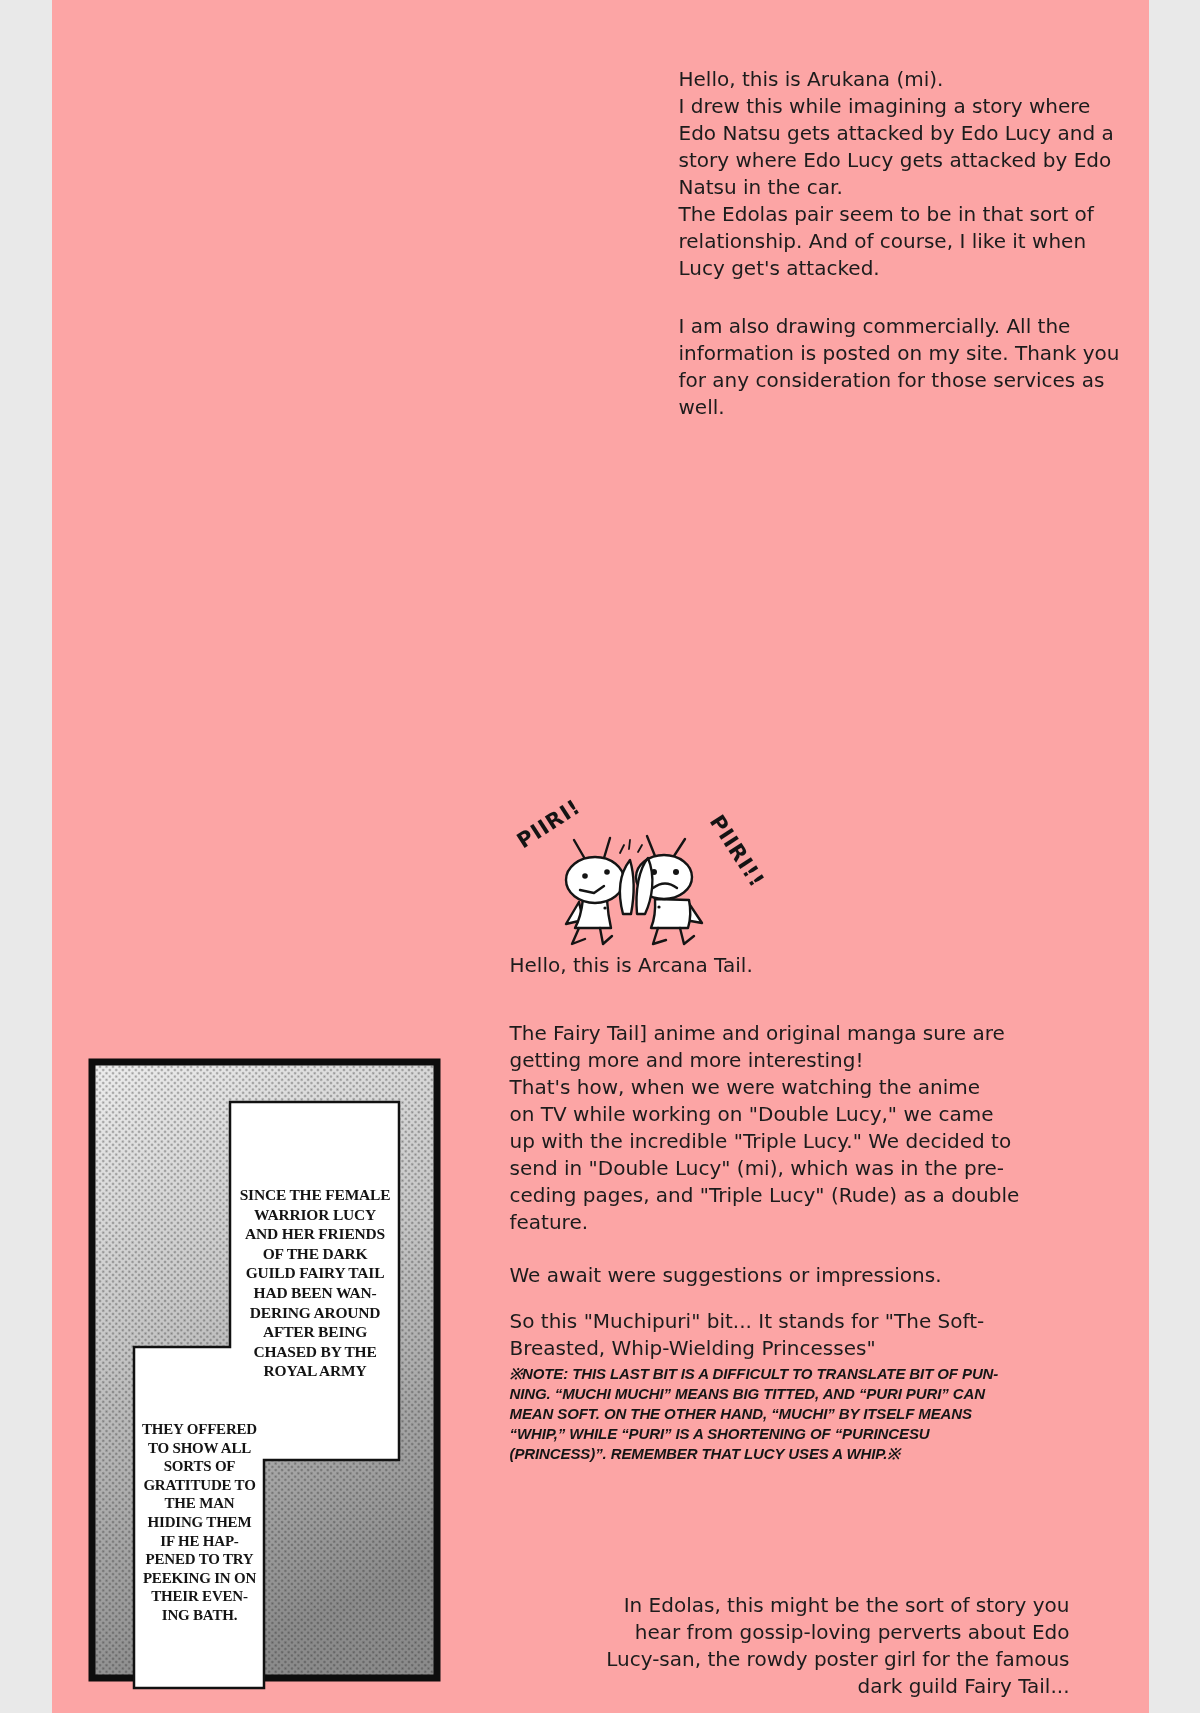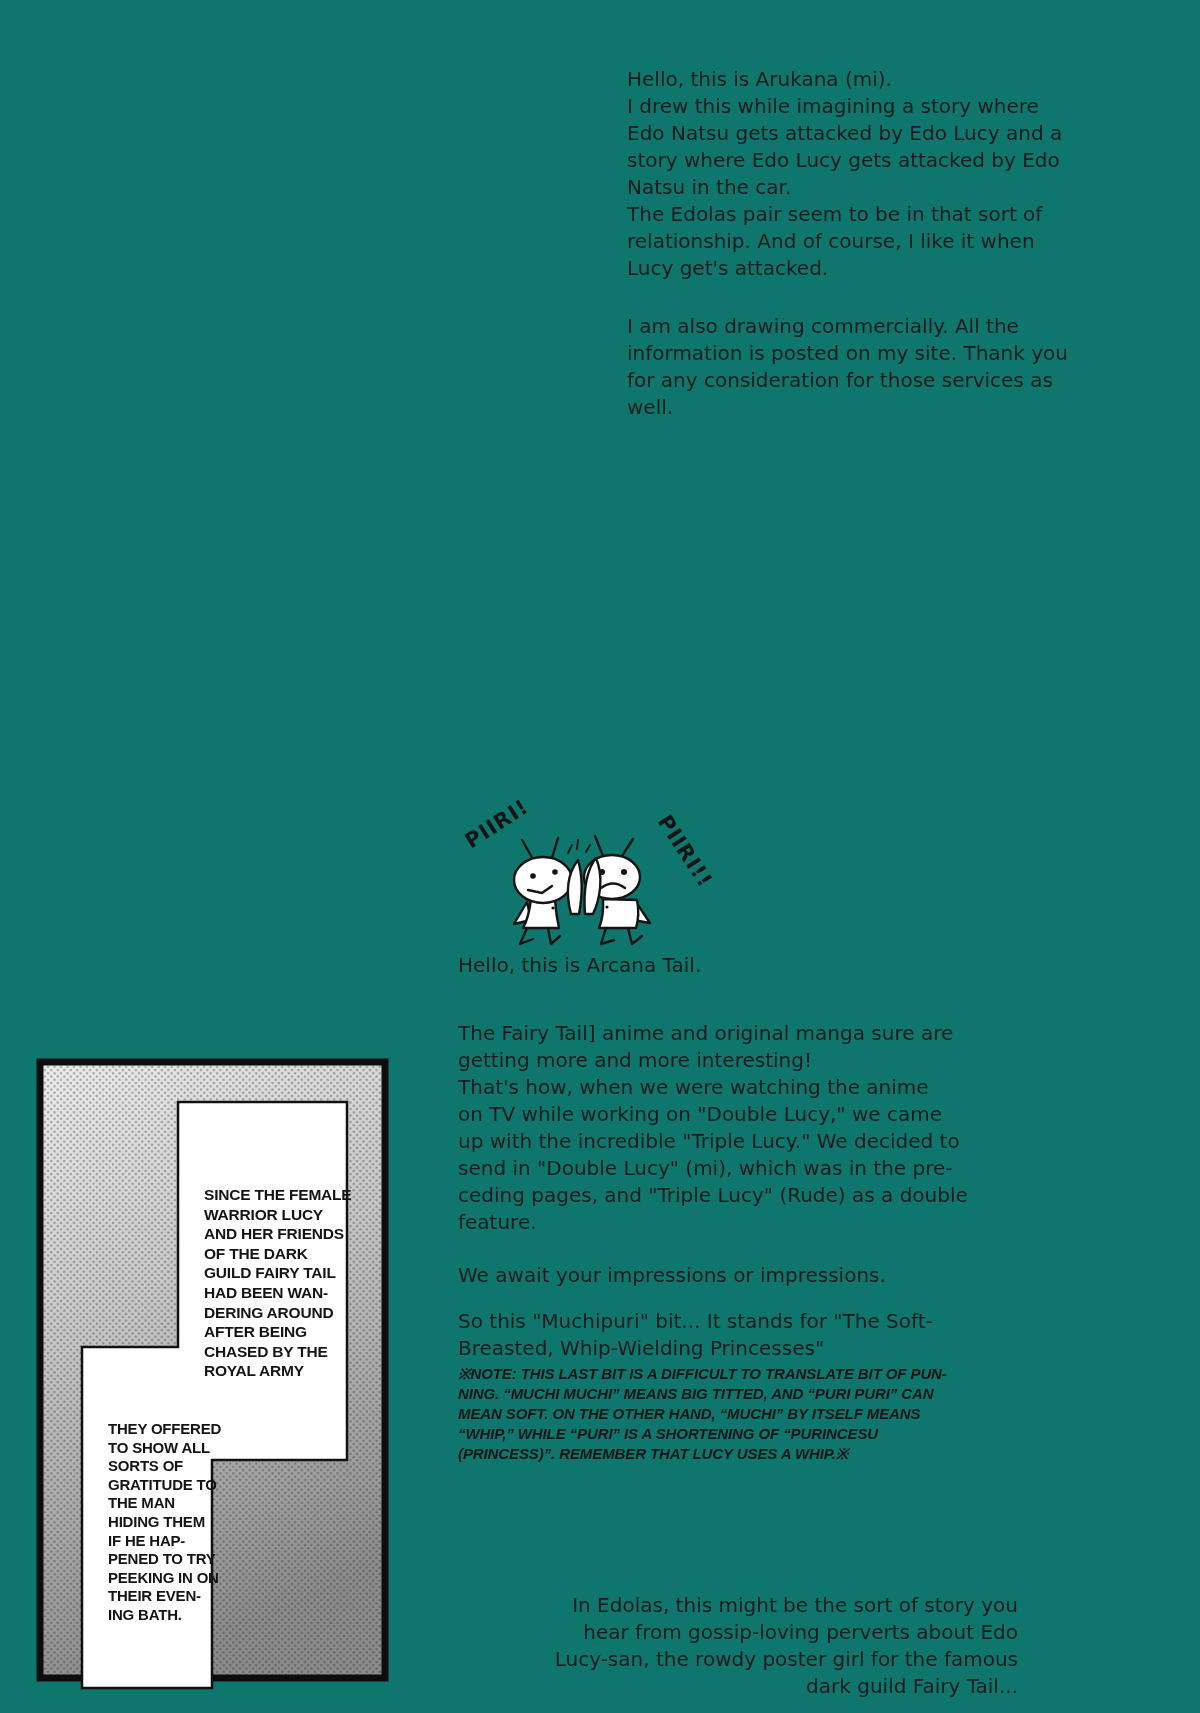--- a/index.html
+++ b/index.html
@@ -1,20 +1,20 @@
 <!DOCTYPE html>
 <html><head>
 <meta charset="utf-8">
 <style>
   html,body{margin:0;padding:0;background:#e9e9e9;}
   .page{
     position:relative;
-    width:1200px;height:1713px;
+    width:1097px;height:1713px;
     margin:0 auto;
-    background:#0f766e;
+    background:#fca5a5;
     overflow:hidden;
     font-family:"DejaVu Sans",sans-serif;
     color:#1b1b1b;
   }
   .hand{
     font-family:"DejaVu Sans",sans-serif;
     font-size:20px;
     line-height:27px;
     white-space:pre-line;
     color:#1c1c1c;
@@ -23,27 +23,26 @@
     position:absolute;left:627px;top:66px;width:470px;
   }
   .top-note .para2{margin-top:31px;}
 
   .doodle-svg{position:absolute;left:455px;top:795px;width:260px;height:160px;}
 
   .panel-svg{position:absolute;left:35px;top:1057px;width:356px;height:638px;}
 
   .caption{
     position:absolute;
-    font-family:Liberation Sans, sans-serif;
+    font-family:Liberation Serif, serif;
     font-weight:bold;
-    text-align:left;
+    text-align:center;
     white-space:pre-line;
     color:#141414;
     letter-spacing:-0.2px;
-    padding-left:24px;
   }
   .caption-top{
     left:180px;top:1185px;width:167px;
     font-size:15.5px;line-height:19.6px;
   }
   .caption-bottom{
     left:84px;top:1420px;width:128px;
     font-size:15px;line-height:18.6px;
   }
 
@@ -185,21 +184,21 @@
   <div class="bottom-note">
     <div class="hand greeting">Hello, this is Arcana Tail.</div>
     <div class="hand main-para">The Fairy Tail] anime and original manga sure are
 getting more and more interesting!
 That's how, when we were watching the anime
 on TV while working on "Double Lucy," we came
 up with the incredible "Triple Lucy." We decided to
 send in "Double Lucy" (mi), which was in the pre-
 ceding pages, and "Triple Lucy" (Rude) as a double
 feature.</div>
-    <div class="hand await">We await your impressions or impressions.</div>
+    <div class="hand await">We await were suggestions or impressions.</div>
     <div class="hand muchipuri">So this "Muchipuri" bit... It stands for "The Soft-
 Breasted, Whip-Wielding Princesses"</div>
     <div class="tn-note">※NOTE: THIS LAST BIT IS A DIFFICULT TO TRANSLATE BIT OF PUN-
 NING. “MUCHI MUCHI” MEANS BIG TITTED, AND “PURI PURI” CAN
 MEAN SOFT. ON THE OTHER HAND, “MUCHI” BY ITSELF MEANS
 “WHIP,” WHILE “PURI” IS A SHORTENING OF “PURINCESU
 (PRINCESS)”. REMEMBER THAT LUCY USES A WHIP.※</div>
     <div class="hand closing">In Edolas, this might be the sort of story you
 hear from gossip-loving perverts about Edo
 Lucy-san, the rowdy poster girl for the famous

